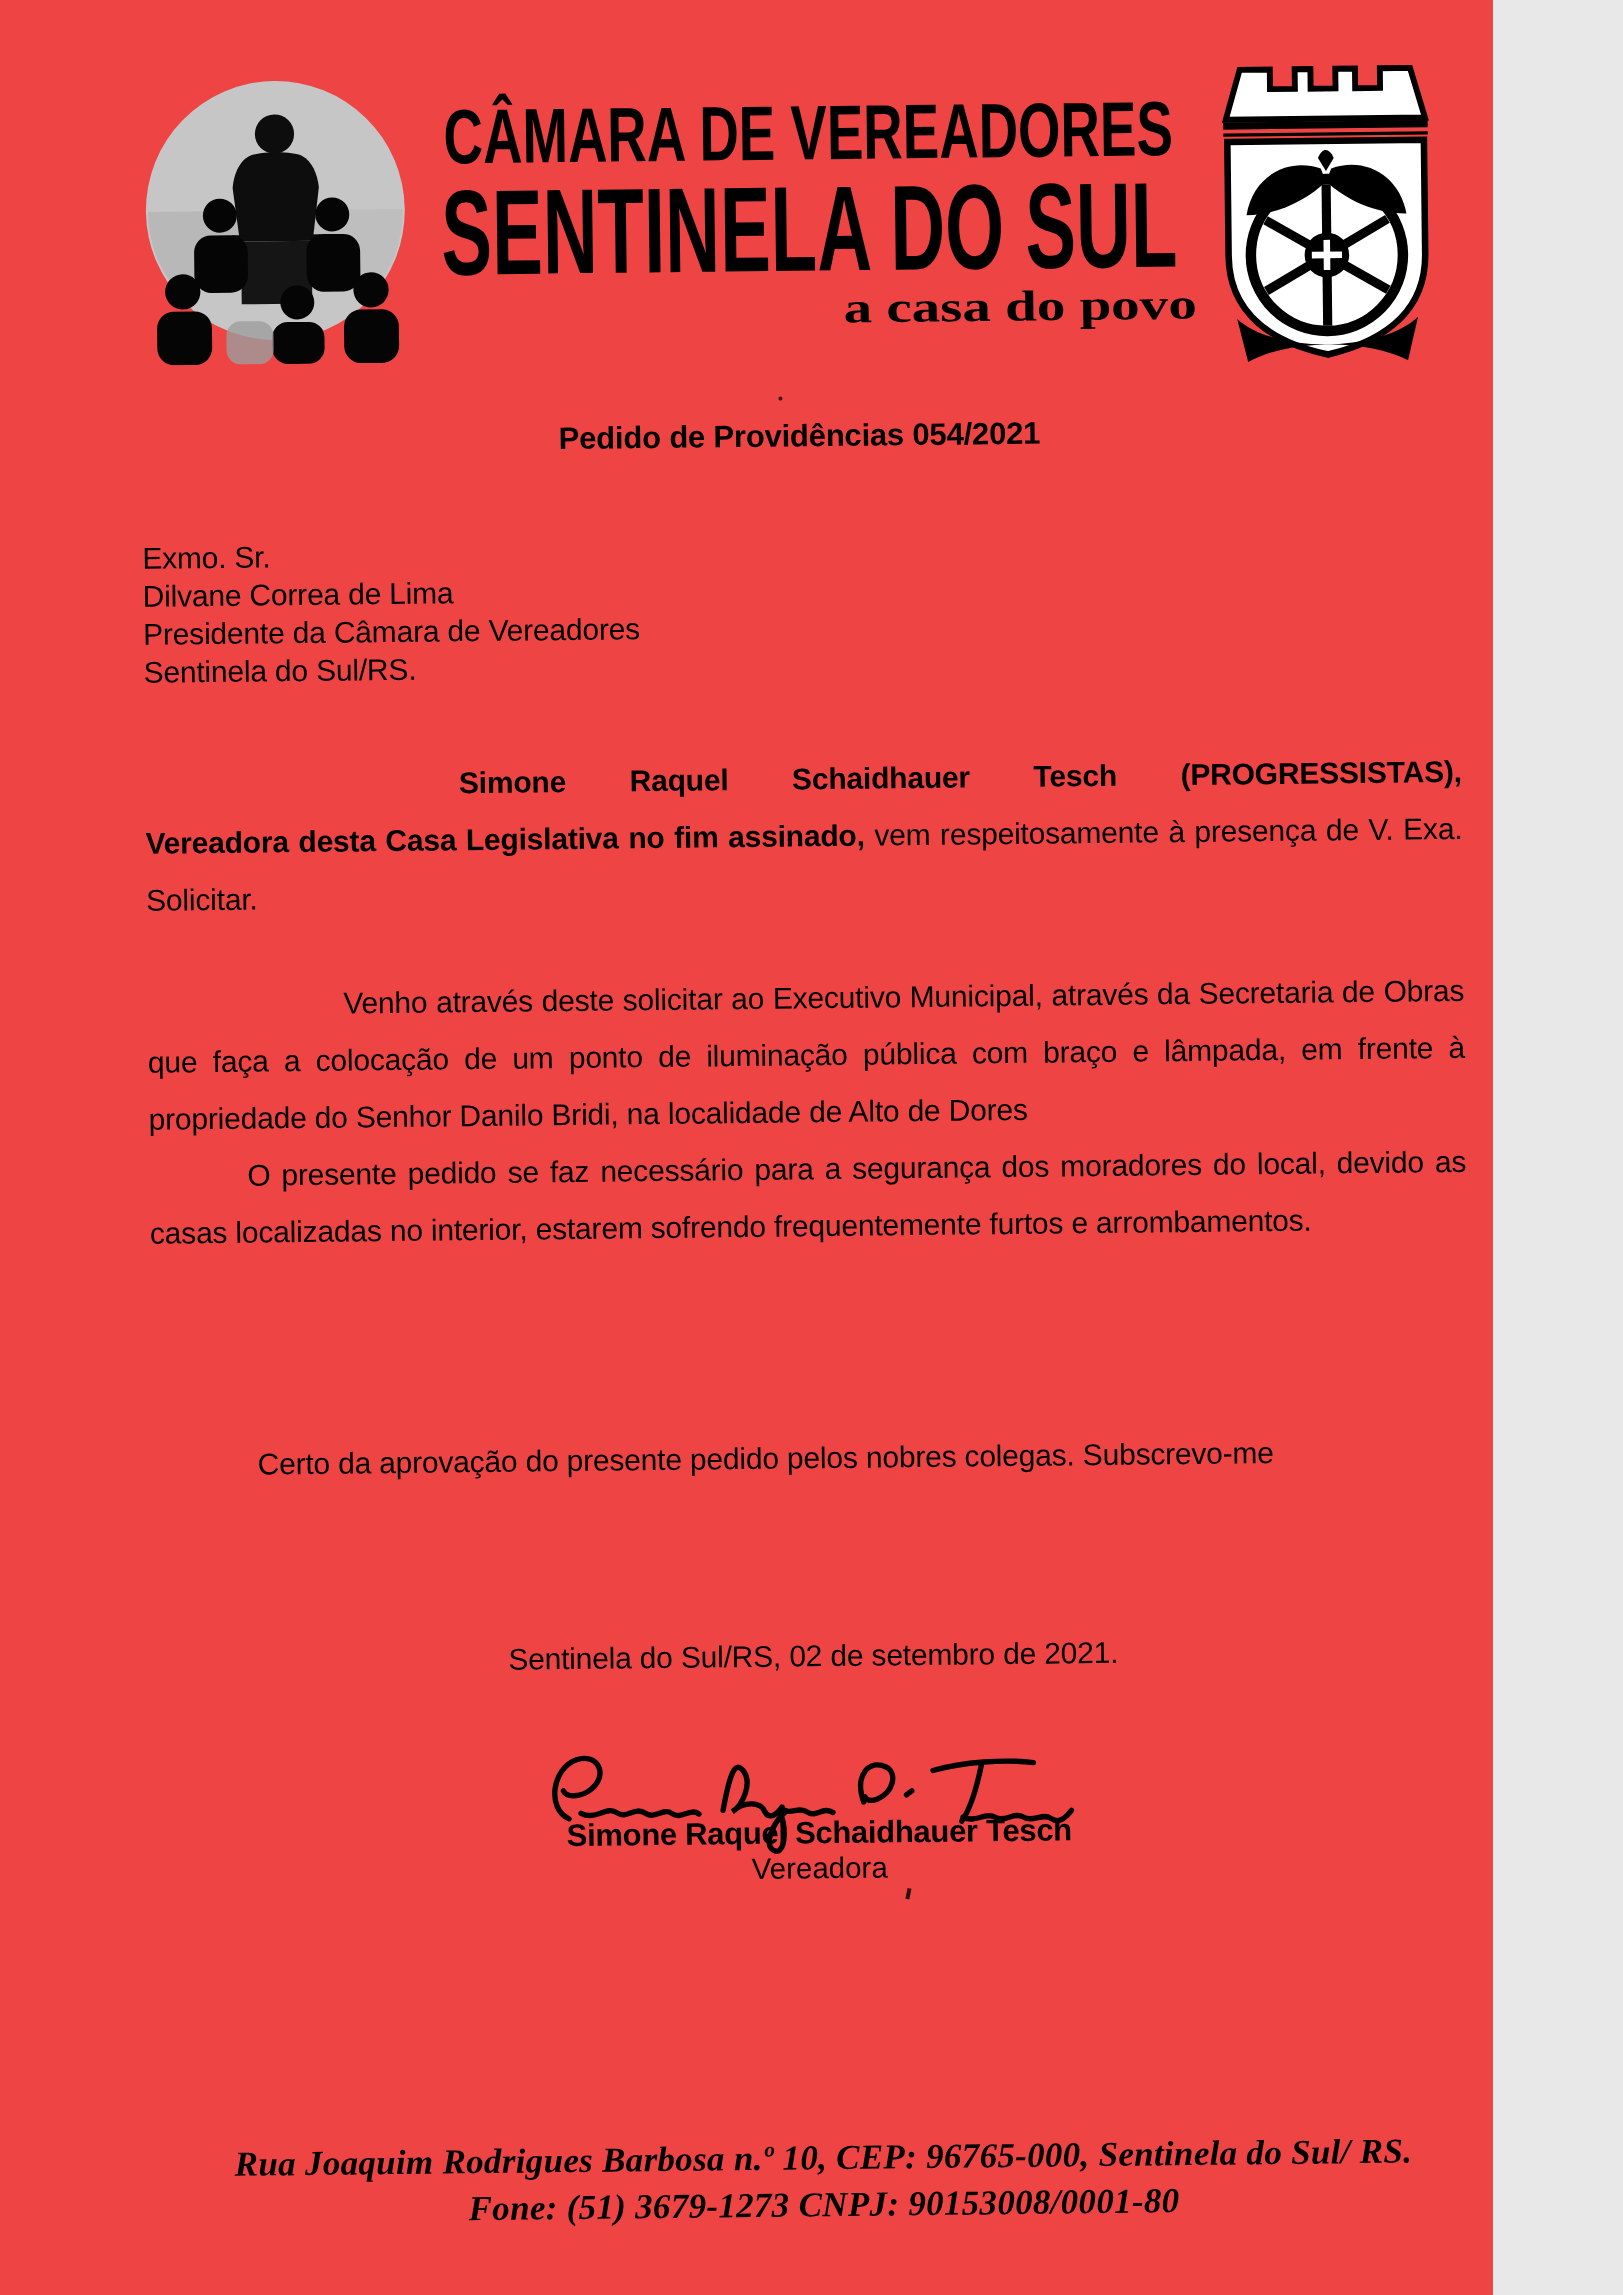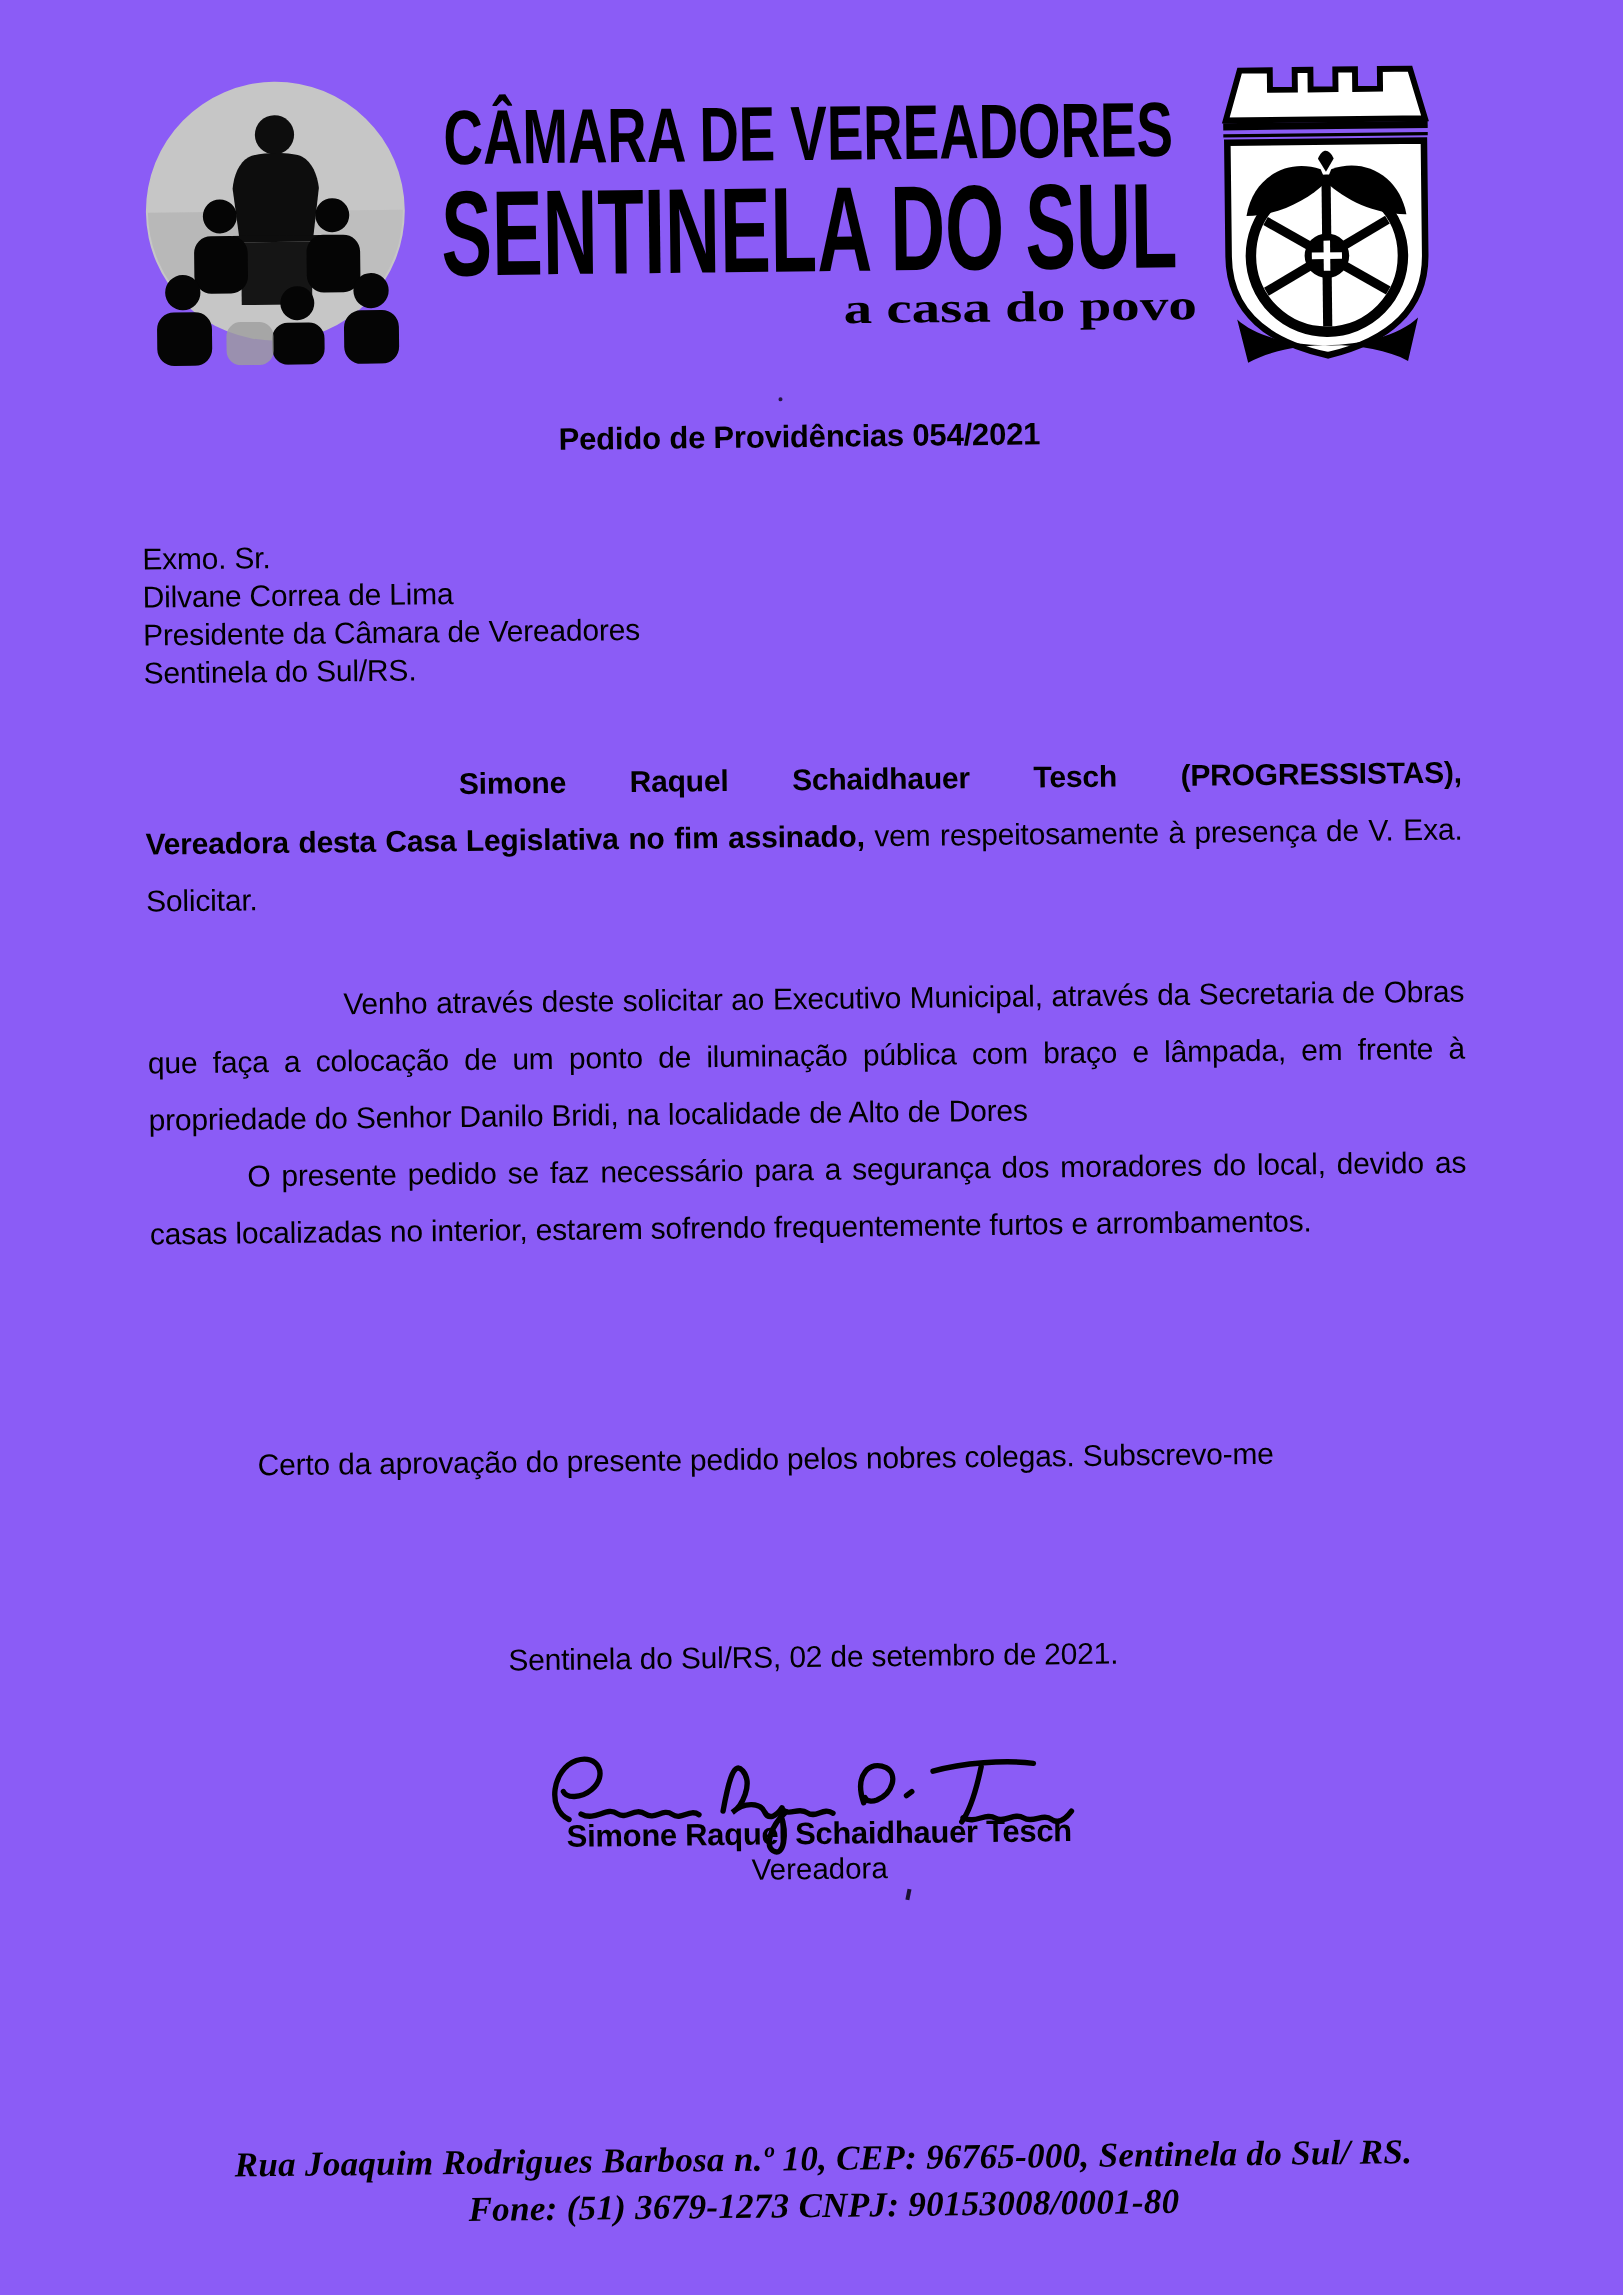--- a/index.html
+++ b/index.html
@@ -1,22 +1,23 @@
 <!DOCTYPE html>
 <html style="font-size:10.5px"><head>
 <meta charset="utf-8">
 <style>
   html,body{margin:0;padding:0;background:#e8e8e8;}
   .page{
     position:relative;
-    width:1623px;height:2295px;
-    background:#8b5cf6;
+    width:1457px;height:2295px;
+    background:#ef4444;
     overflow:hidden;
     font-family:"Liberation Sans",sans-serif;
     color:#000;
+    padding-left:36px;
   }
   .sheet{position:absolute;inset:0;transform:rotate(-0.65deg);transform-origin:50% 50%;}
   .abs{position:absolute;}
 
   
   .logo-left{left:152px;top:71px;width:268px;height:288px;}
   .crest{left:1219px;top:65px;width:236px;height:308px;}
   .header-text{left:429px;top:62px;width:782px;height:314px;}
 
   

